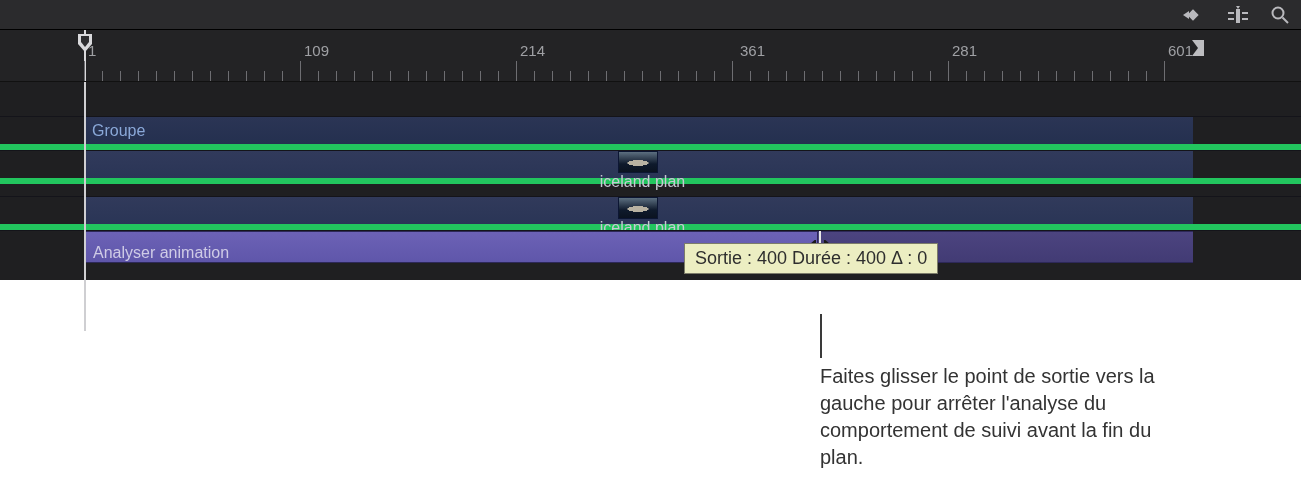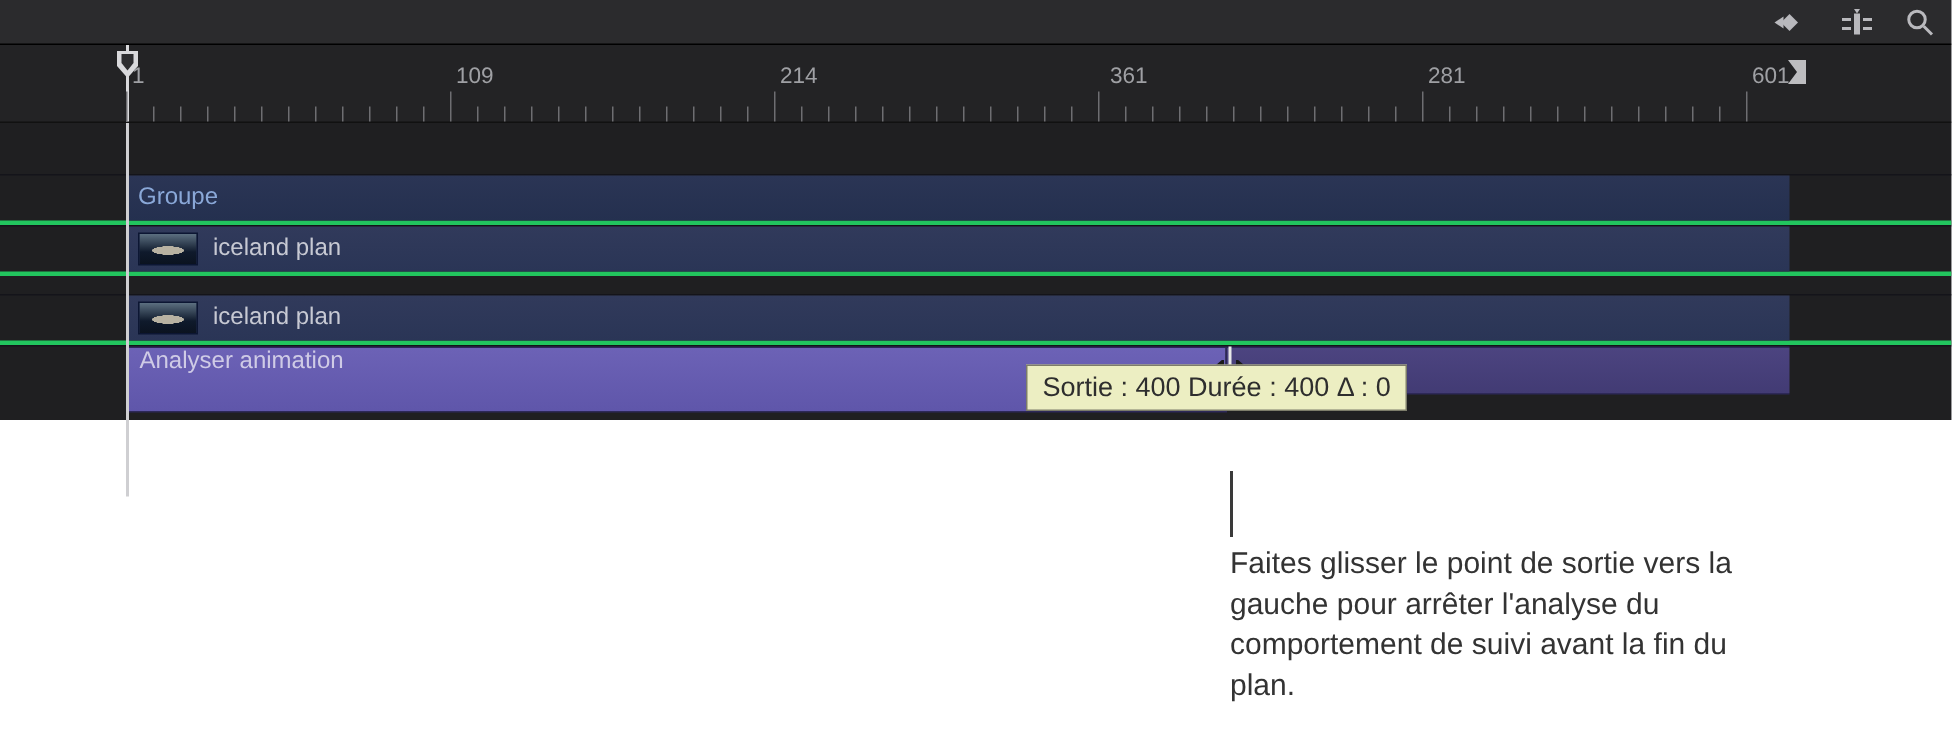--- a/index.html
+++ b/index.html
@@ -48,52 +48,53 @@
     .marker-end { position:absolute; top:8px; }
 
     .tracks { background:#1f1f21; padding-bottom:16px; }
     .spacer { height:34px; }
 
     .track {
       height:34px;
       display:flex; align-items:center;
       position:relative;
       border-top:1px solid #14141a;
-      border-bottom:3px solid #22c55e;
+      border-bottom:6px solid #22c55e;
     }
     .track-inner {
       position:absolute; left:84px; right:108px; top:0; bottom:0;
       display:flex; align-items:center;
       padding-left:8px;
       font-size:16px;
     }
     .group-row .track-inner {
       background: linear-gradient(#2b3555, #24304f);
       color:#8aa8d8;
     }
     .clip-row .track-inner {
       background: linear-gradient(#313a5b, #2a3556);
       color:#c7c9d3;
+      flex-direction:column;
     }
     .thumb {
       width:40px; height:22px; margin-right:10px; flex-shrink:0;
       background:
         radial-gradient(ellipse 30px 8px at 50% 55%, #b8b2a2 35%, transparent 36%),
         linear-gradient(#5c6f80, #0f1a2c 60%, #0b1320);
       border:1px solid #0c1633;
     }
     .behavior-row {
       height:34px; position:relative;
       border-top:1px solid #14141a;
     }
     .behavior-clip {
-      position:absolute; left:84px; top:0; height:44px;
+      position:absolute; left:84px; top:0; height:32px;
       background: linear-gradient(#6c62b6, #5f56aa);
       color:#cfcbe6; font-size:16px;
-      display:flex; align-items:flex-start; padding-left:8px;
+      display:flex; align-items:flex-end; padding-left:8px;
       border:1px solid #2d2858;
     }
     .behavior-tail {
       position:absolute; top:0; height:32px; right:108px;
       background: linear-gradient(#4c4480, #423b74);
       border-top:1px solid #2d2858;
       border-bottom:1px solid #2d2858;
     }
     .trim-handle {
       position:absolute; top:2px; height:28px; display:flex; align-items:center; gap:2px;

